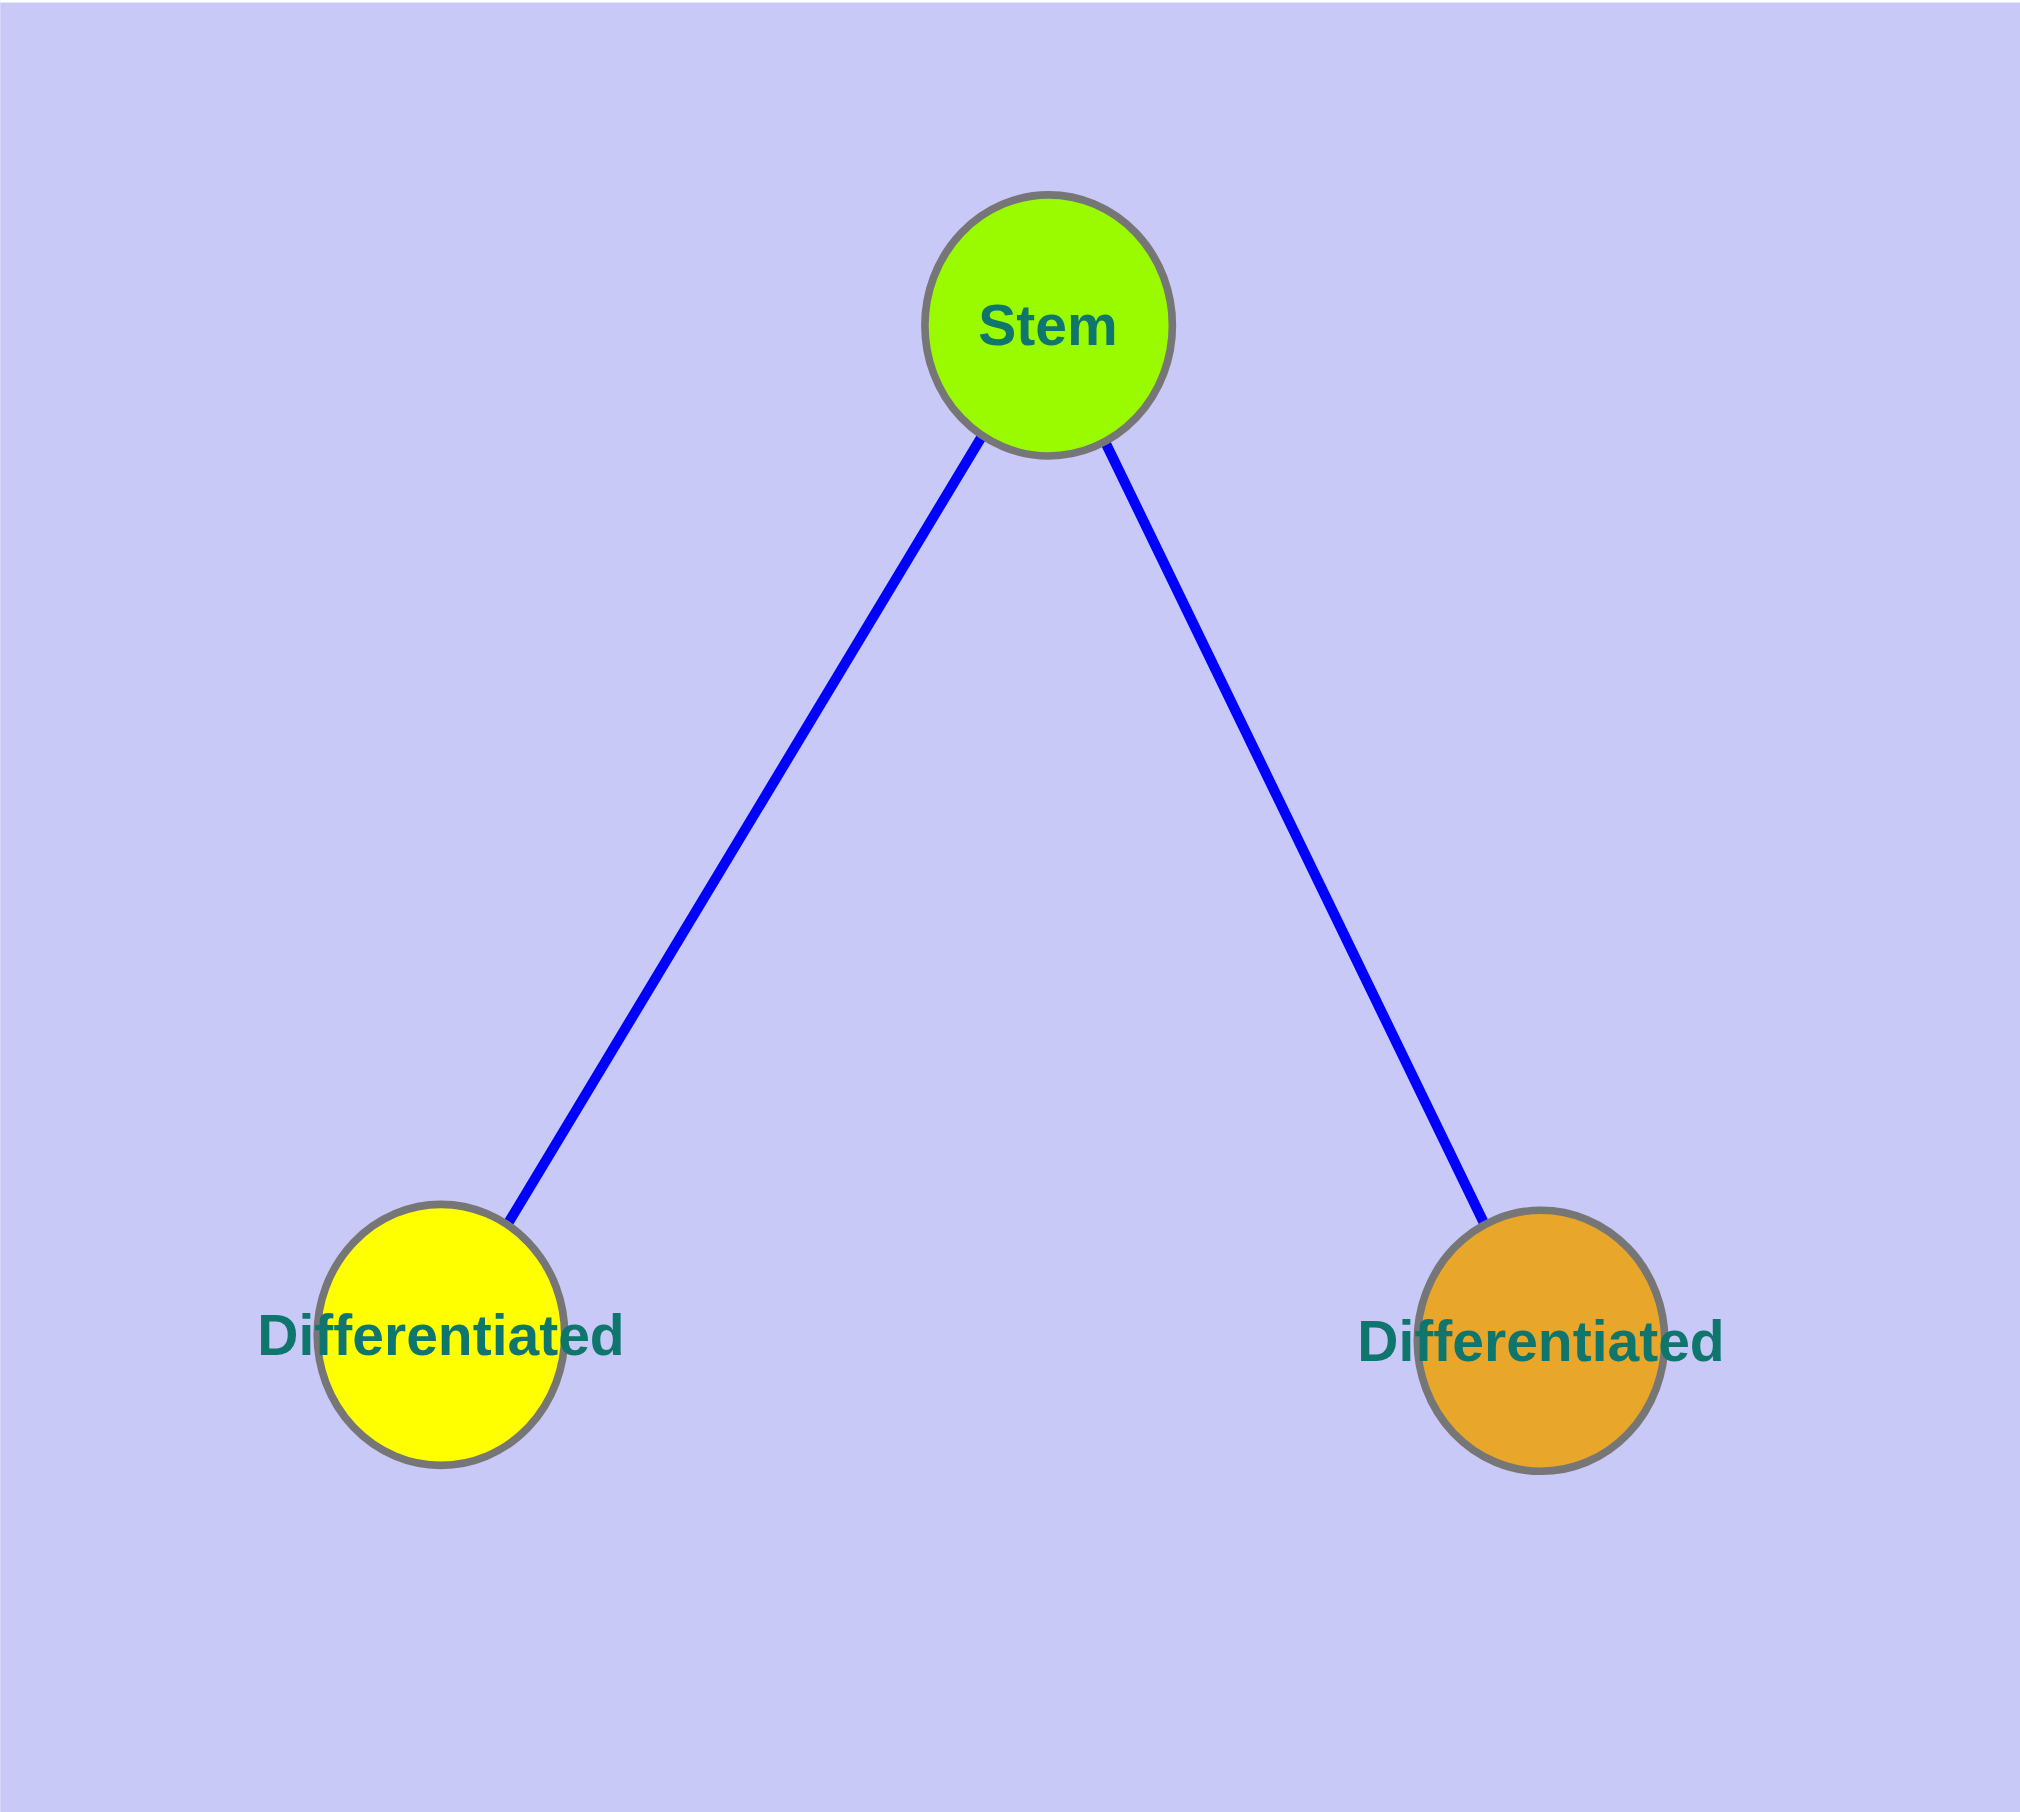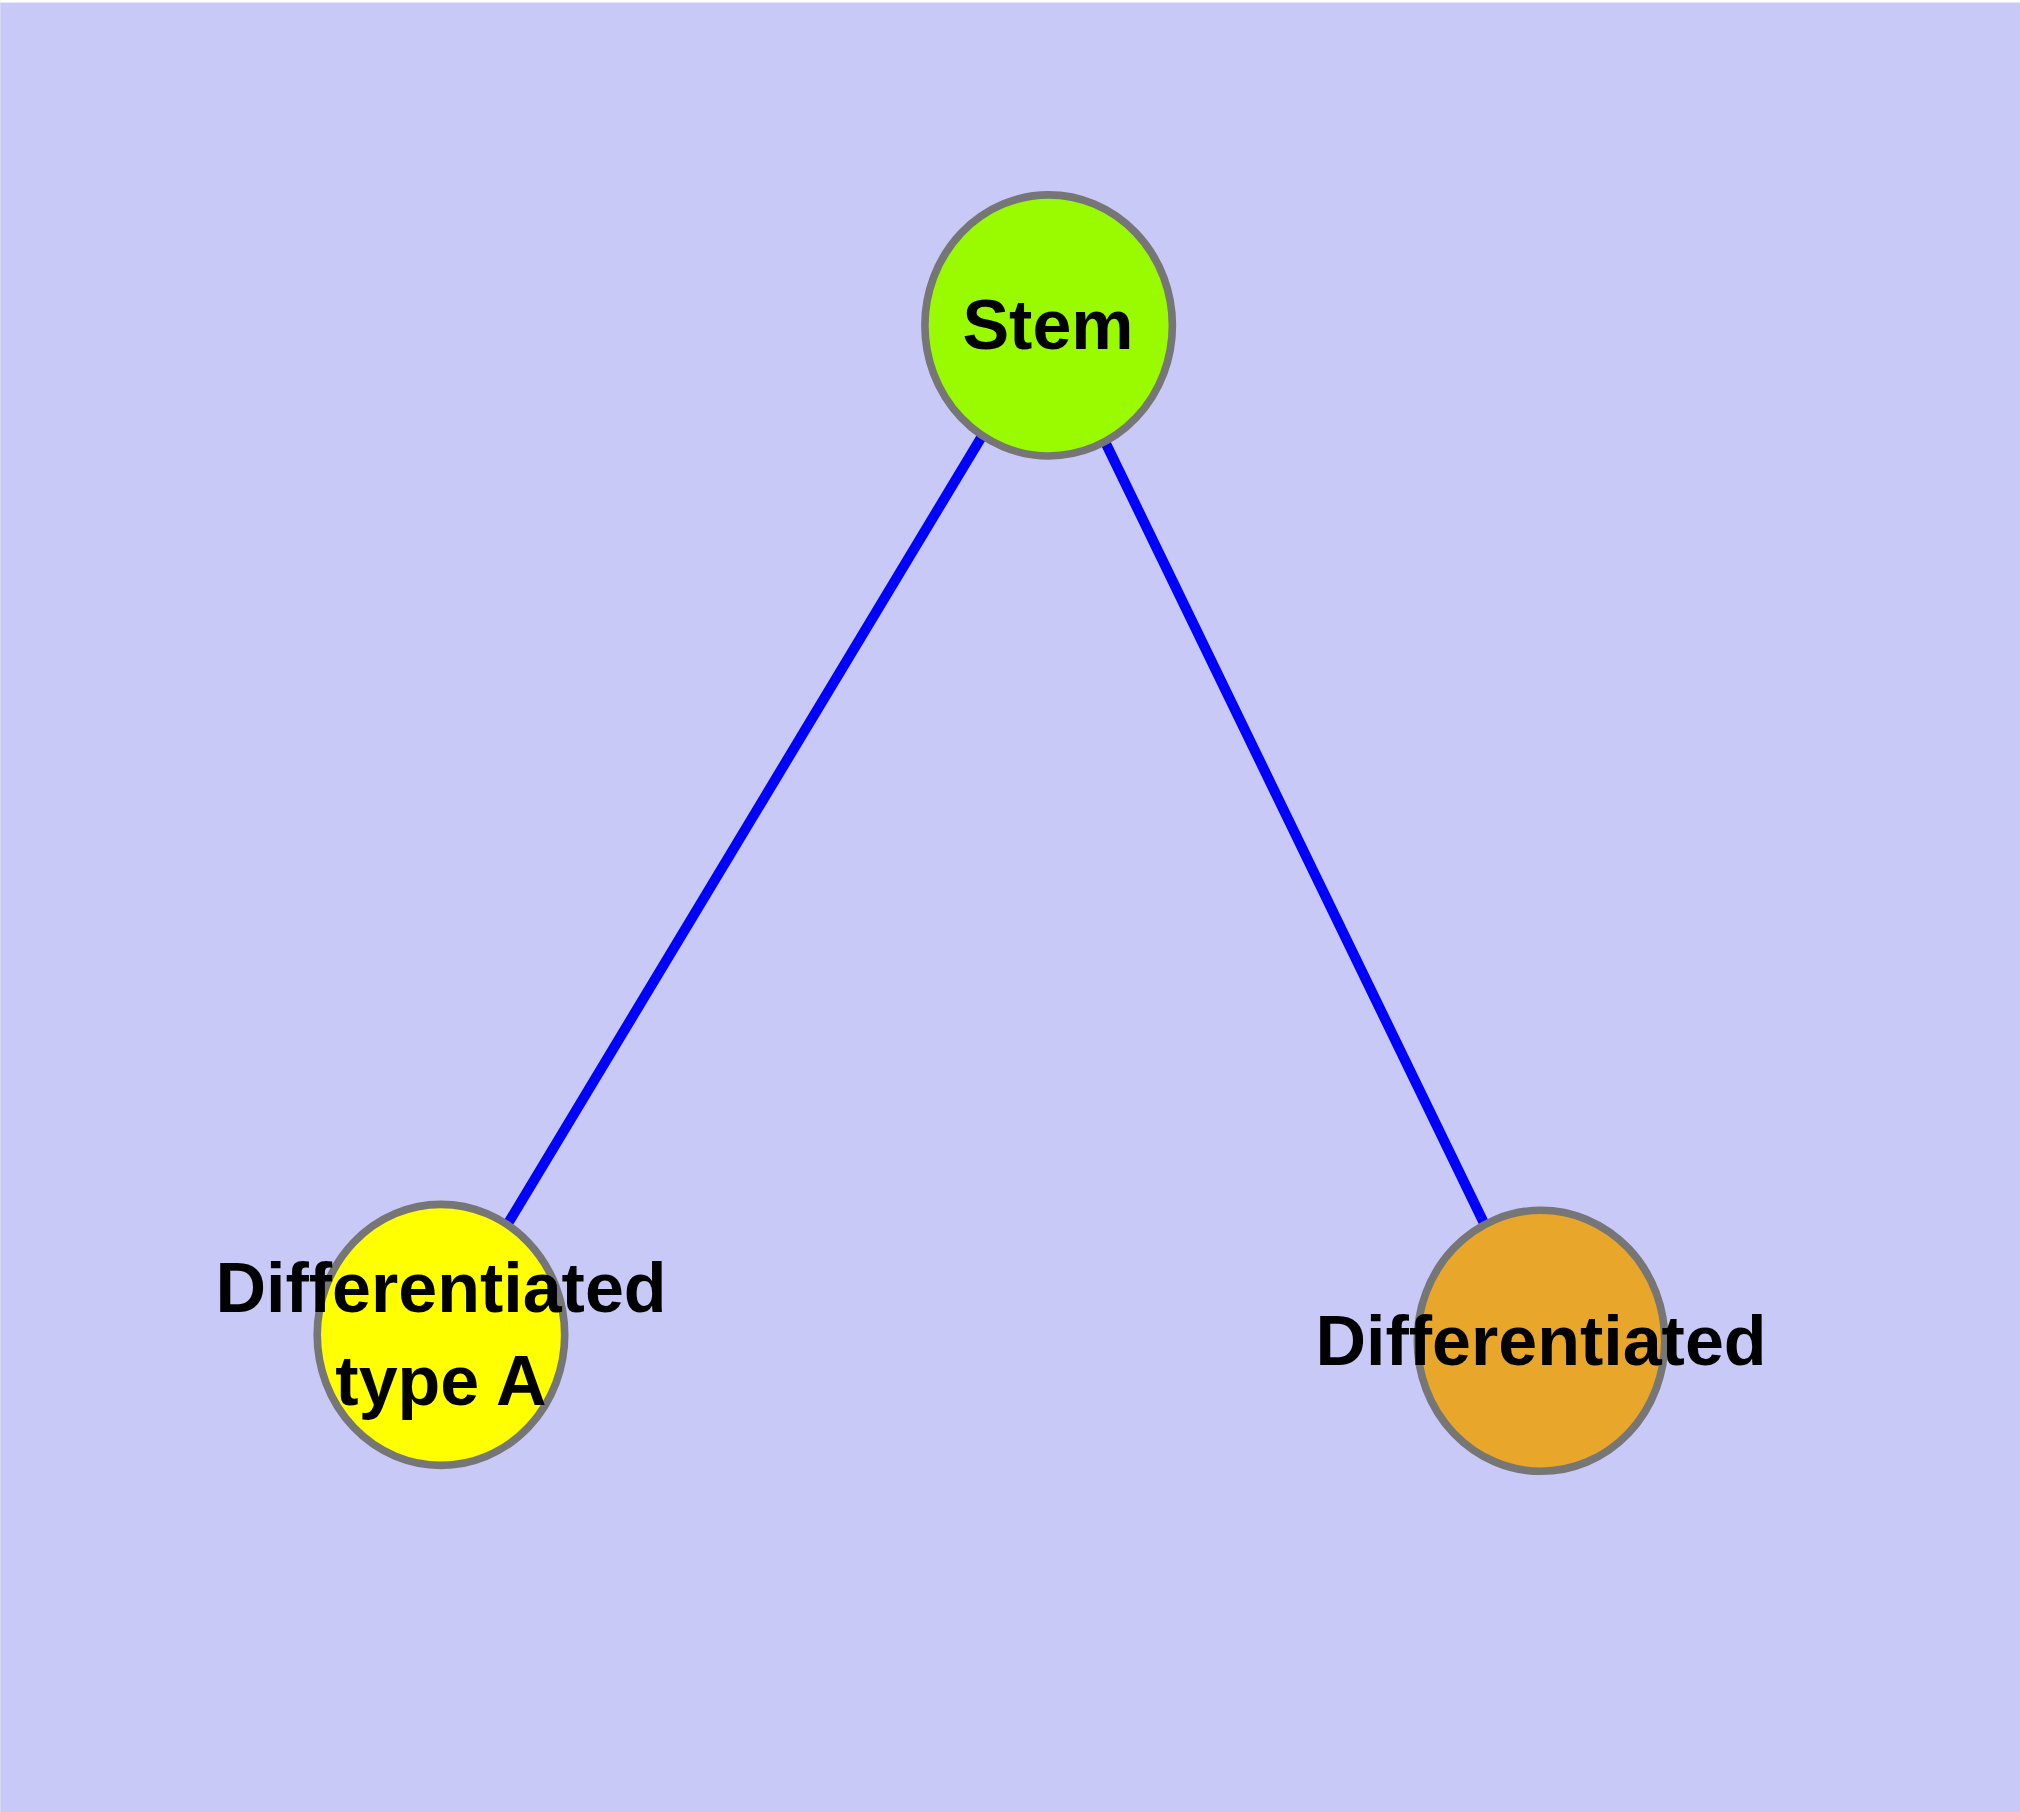--- a/index.html
+++ b/index.html
@@ -24,23 +24,23 @@
     stroke-width: 12;
     stroke-linecap: round;
   }
   .node-ellipse {
     stroke-width: 9;
   }
   .node-label {
     position: absolute;
     transform: translate(-50%, -50%);
     text-align: center;
-    color: #000000;
+    color: #0f766e;
     font-weight: bold;
-    font-size: 70px;
+    font-size: 57px;
     line-height: 93px;
     white-space: nowrap;
     letter-spacing: 0px;
   }
   .node-label span {
     display: block;
   }
 </style>
 </head>
 <body>
@@ -63,21 +63,20 @@
 
     <ellipse cx="1818" cy="1582" rx="146" ry="154" class="node-ellipse" fill="#e8a62b" stroke="#767676"></ellipse>
   </svg>
 
   <div class="node-label" style="left:1048px; top:325px;">
     <span>Stem</span>
   </div>
 
   <div class="node-label" style="left:441px; top:1335px;">
     <span>Differentiated</span>
-    <span>type A</span>
   </div>
 
   <div class="node-label" style="left:1541px; top:1341px;">
     <span>Differentiated</span>
   </div>
 
 </div>
 
 
 </body></html>

